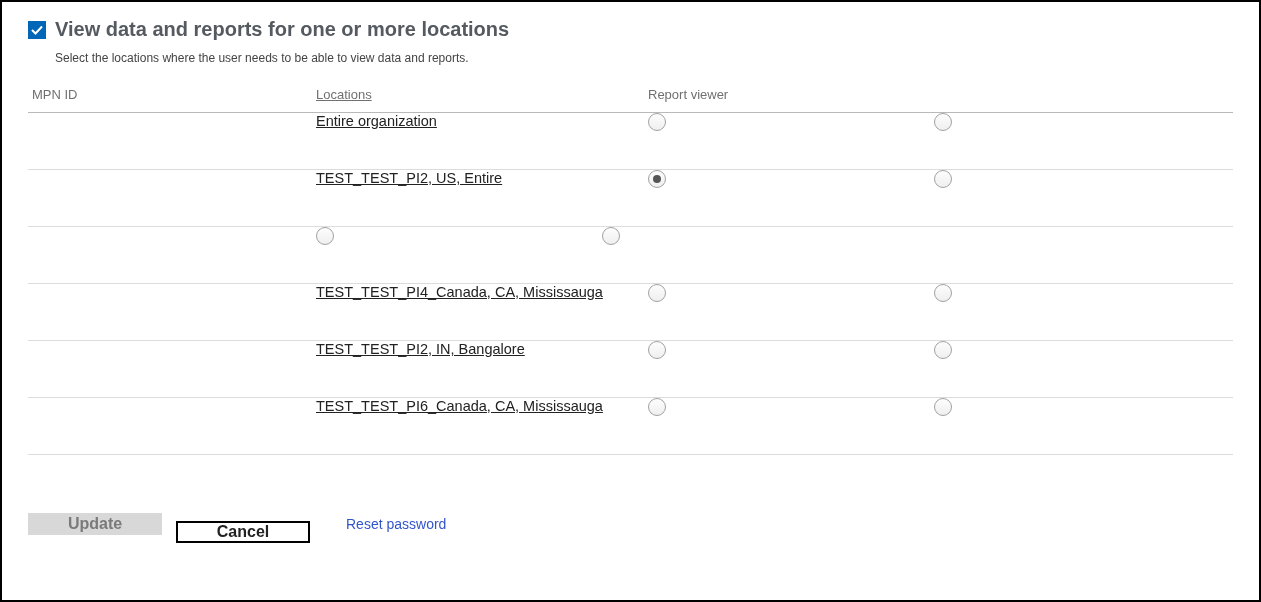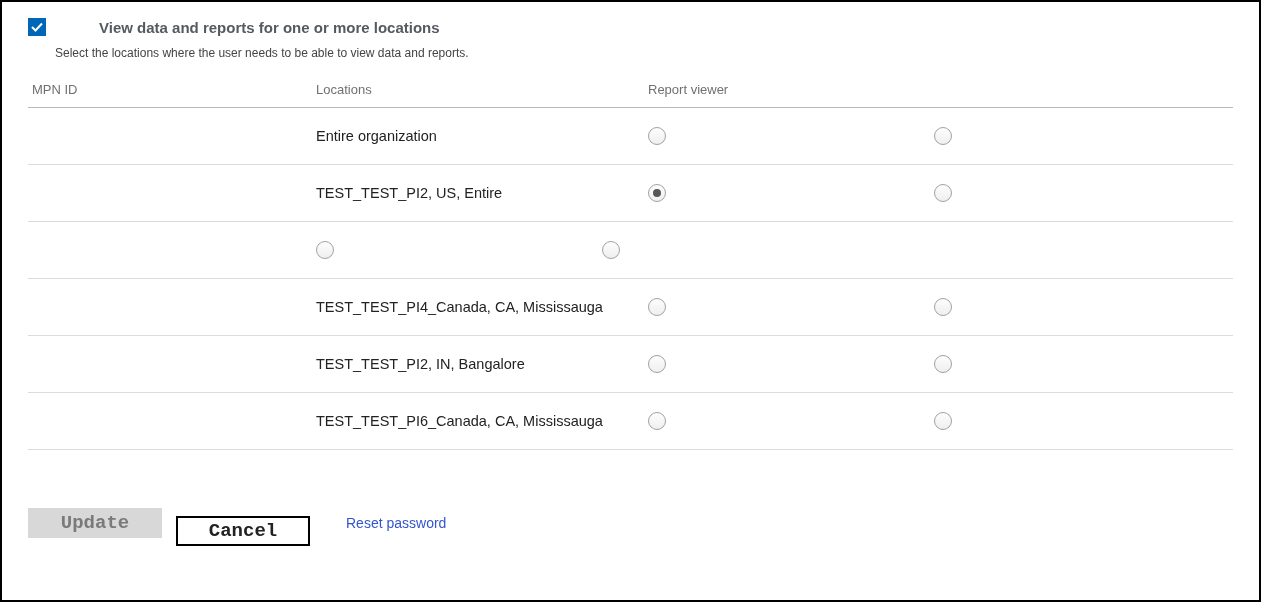--- a/index.html
+++ b/index.html
@@ -28,47 +28,46 @@
     height: 18px;
     background: #0067b8;
     display: flex;
     align-items: center;
     justify-content: center;
     flex-shrink: 0;
   }
   .checkbox svg { display: block; }
   .header-label {
     font-weight: 600;
-    font-size: 15px;
+    font-size: 20px;
     color: #555a60;
-    margin-left: 44px;
   }
   .description {
     margin: 10px 0 16px 27px;
     font-size: 12px;
     color: #444;
   }
   
   .tbl {
   }
   .tbl-head {
     display: flex;
     border-bottom: 1px solid #b9b9b9;
     padding: 6px 0 10px 0;
     font-size: 13px;
     color: #707070;
     margin-top: 9px;
   }
   .col-mpn   { width: 288px; padding-left: 4px; }
-  .col-loc   { width: 332px; }
+  .col-loc   { width: 332px; text-decoration: underline; }
   .col-rep   { width: 286px; }
   .col-exec  { width: 260px; line-height: 1.25; }
   .tbl-row {
     display: flex;
-    align-items: center;
+    align-items: flex-start;
     border-bottom: 1px solid #dcdcdc;
     min-height: 57px;
   }
   .tbl-row .col-loc {
     font-size: 14.5px;
     color: #222;
   }
   .radio {
     width: 18px;
     height: 18px;
@@ -88,29 +87,28 @@
     border-radius: 50%;
   }
   
   .footer {
     display: flex;
     align-items: center;
     gap: 14px;
     margin-top: 50px;
   }
   .btn {
-    height: 30px;
+    height: 22px;
     min-width: 134px;
     display: flex;
     align-items: center;
     justify-content: center;
-    font-size: 19px;
+    font-size: 16px;
     font-weight: 600;
     cursor: pointer;
-    font-family: Liberation Mono, monospace;
   }
   .btn-update {
     background: #d8d8d8;
     color: #7a7a7a;
     border: 1px solid #d8d8d8;
   }
   .btn-cancel {
     background: #fff;
     color: #222;
     border: 2px solid #000;

